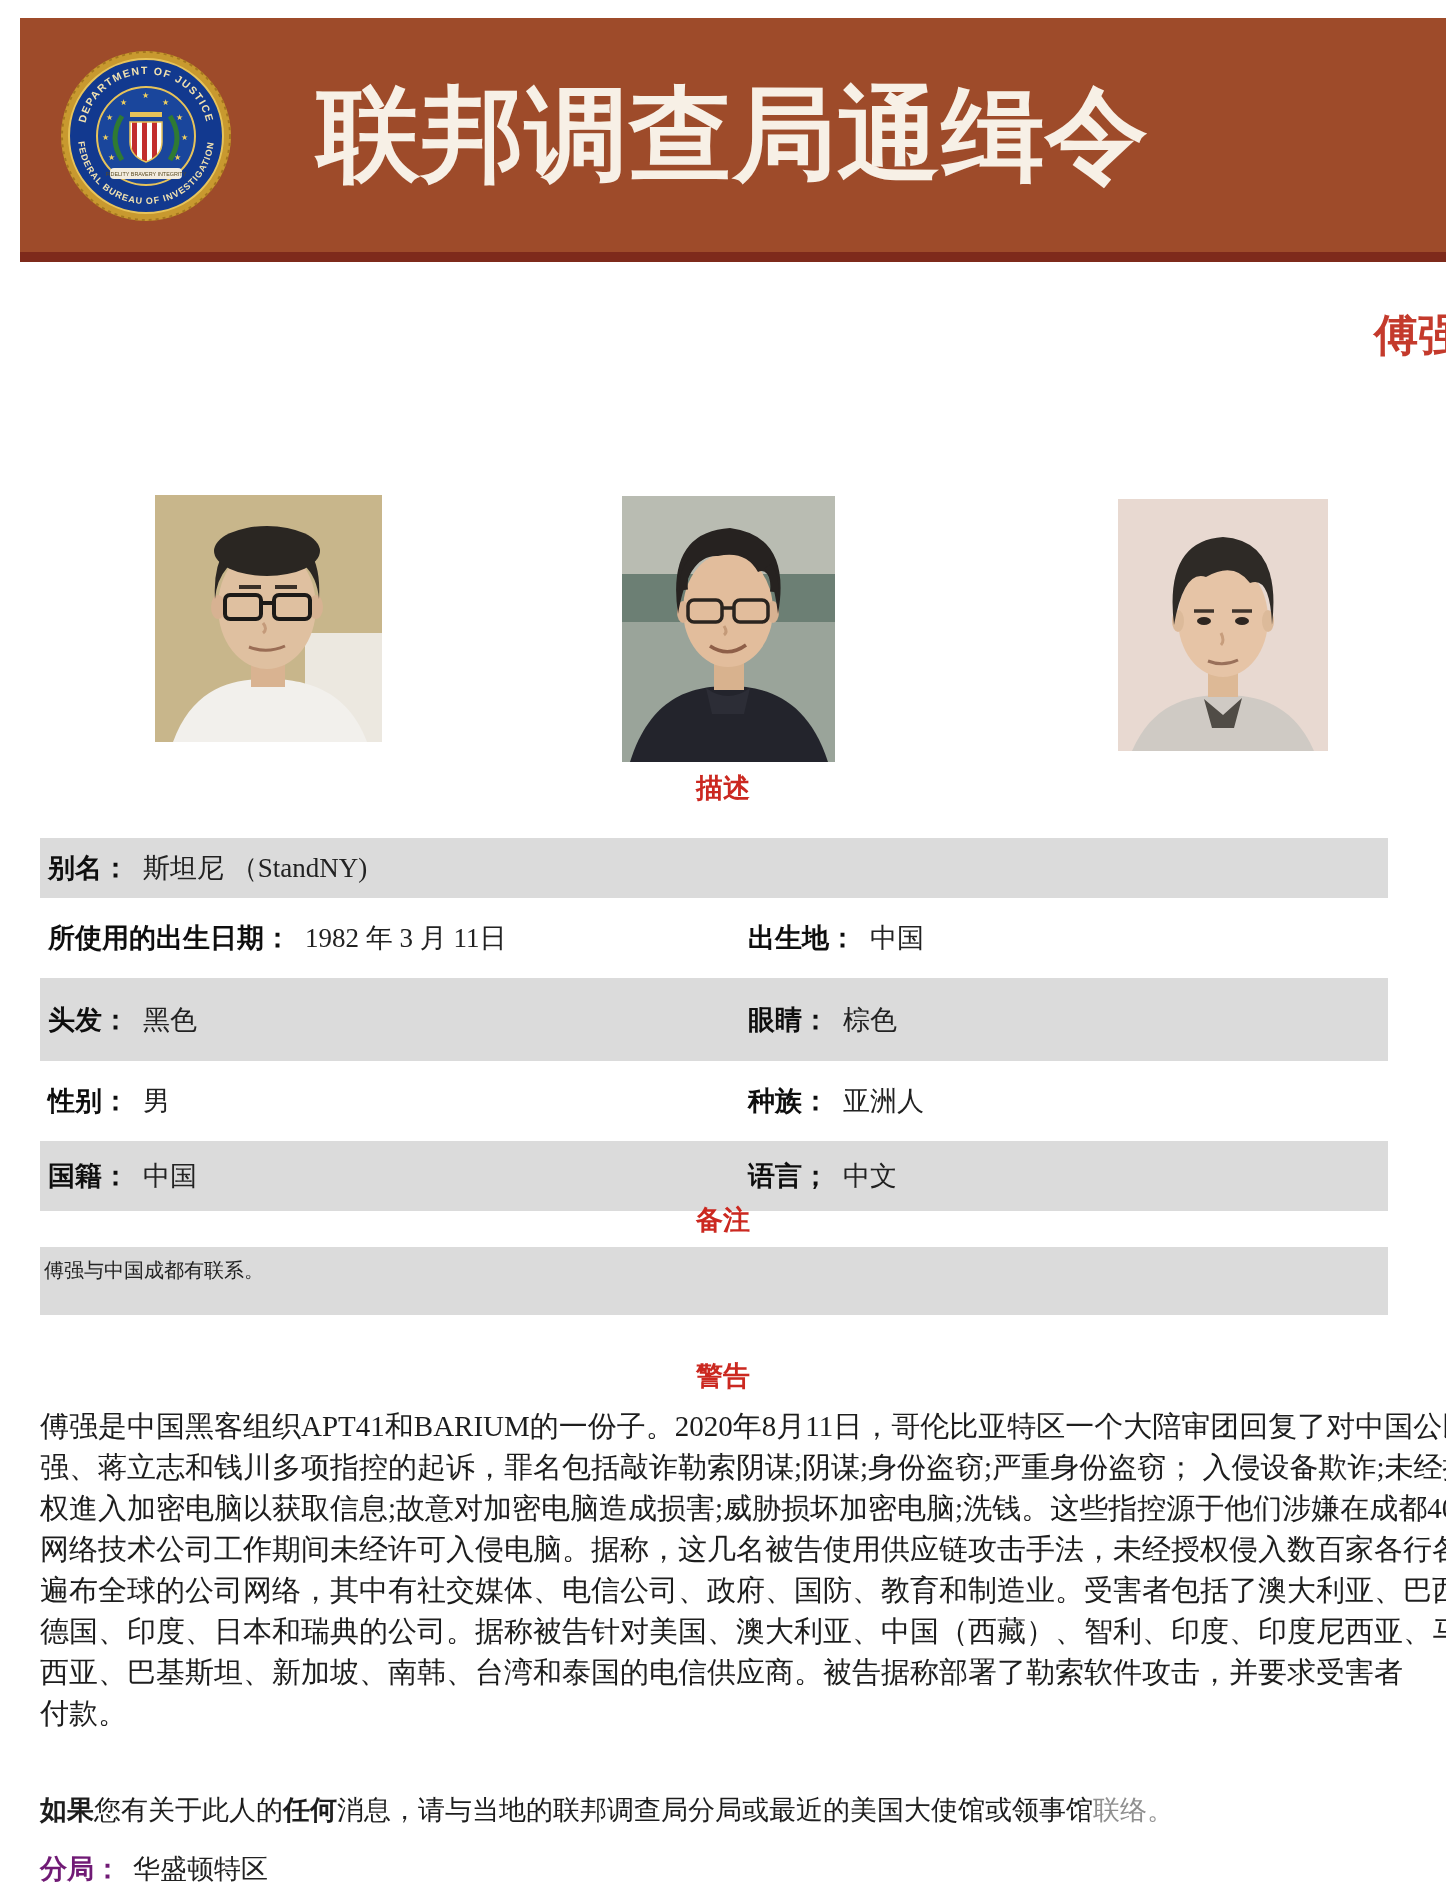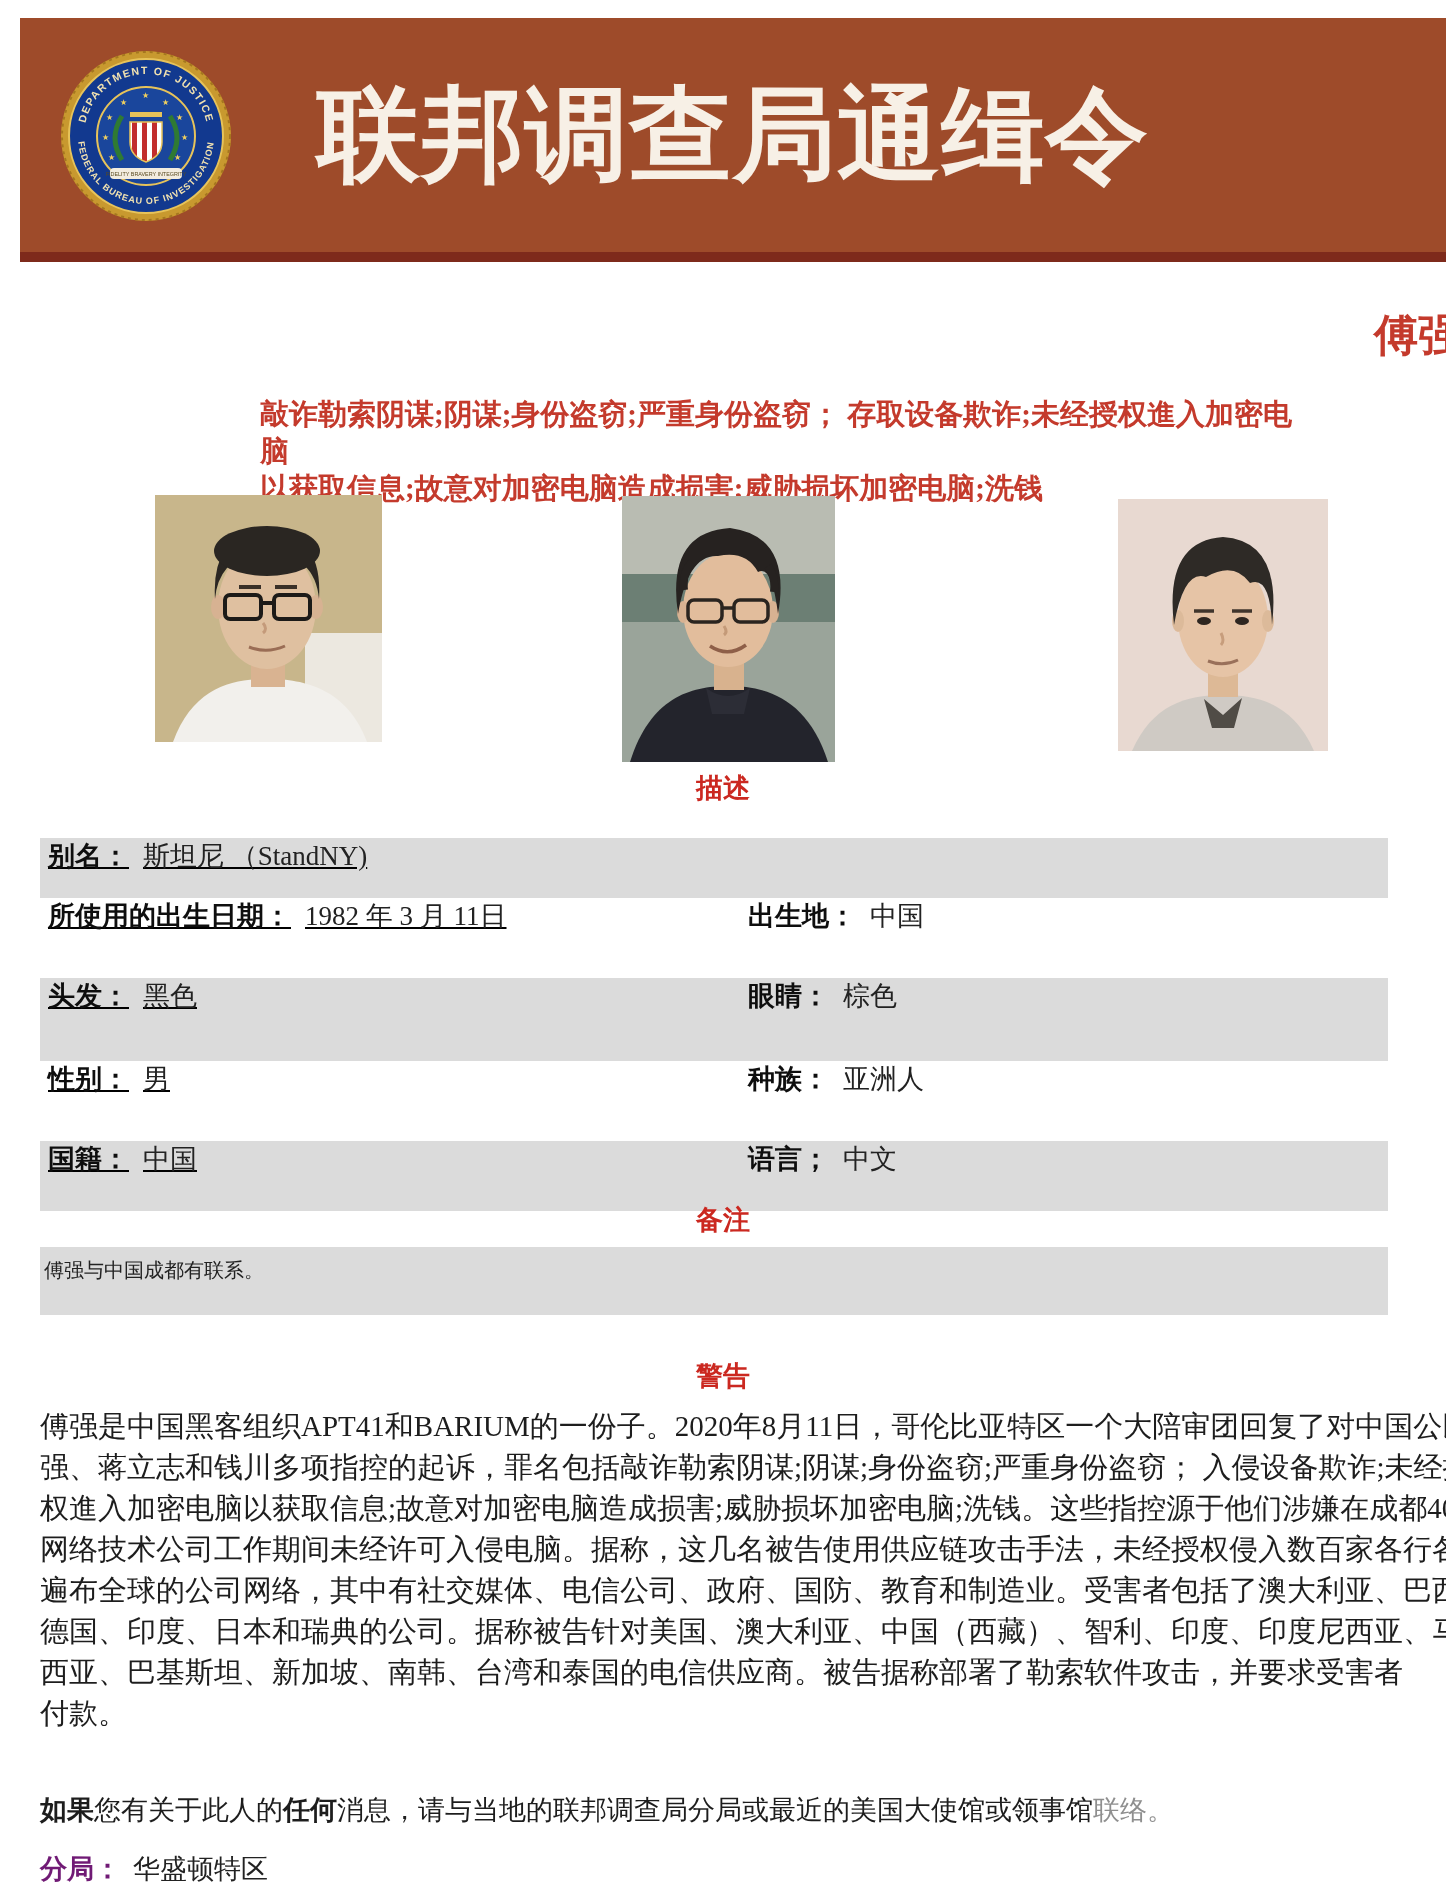--- a/index.html
+++ b/index.html
@@ -39,21 +39,21 @@
   
   .sec{
     position:absolute;left:0;width:100%;text-align:center;margin:0;
     font-size:27px;font-weight:700;color:var(--red-heading);
   }
   .sec-desc{top:770px;}
   .sec-rem{top:1202px;}
   .sec-warn{top:1358px;}
   
   .dtable{position:absolute;left:40px;top:838px;width:1348px;}
-  .drow{position:relative;display:flex;align-items:flex-start;text-decoration:underline;}
+  .drow{position:relative;display:flex;align-items:center;}
   .drow.gray{background:var(--row-gray);}
   .r1{height:60px;} .r2{height:80px;} .r3{height:83px;} .r4{height:80px;} .r5{height:70px;}
   .cell{padding-left:8px;font-size:27px;white-space:nowrap;}
   .cell .lab{font-weight:700;color:#0e0e0e;}
   .cell .val{font-family:var(--serif);font-weight:400;color:#222;margin-left:14px;}
   .col2{position:absolute;left:700px;}
   
   .remark-band{
     position:absolute;left:40px;top:1247px;width:1348px;height:68px;
     background:var(--row-gray);box-sizing:border-box;padding:10px 0 0 4px;
@@ -126,24 +126,20 @@
       <path d="M70,72 h32 v20 q0,14 -16,20 q-16,-6 -16,-20 Z" fill="none" stroke="#e7c35a" stroke-width="1.5"></path>
 
       <rect x="50" y="118" width="72" height="11" rx="4" fill="#f2ecdf"></rect>
       <text x="86" y="126" text-anchor="middle" font-size="5.4" fill="#5a4a22" font-family="Liberation Sans, DejaVu Sans, sans-serif">FIDELITY BRAVERY INTEGRITY</text>
     </svg>
     <h1 class="banner-title">联邦调查局通缉令</h1>
   </header>
 
   <div class="subject-name">傅强</div>
 
-  <div class="charges">
-    <div>敲诈勒索阴谋;阴谋;身份盗窃;严重身份盗窃； 存取设备欺诈;未经授权進入加密电脑</div>
-    <div>以获取信息;故意对加密电脑造成损害;威胁损坏加密电脑;洗钱</div>
-  </div>
 
   <div class="photo photo1">
     <svg width="227" height="247" viewBox="0 0 227 247">
       <rect width="227" height="247" fill="#c7b489"></rect>
       <rect x="0" y="0" width="227" height="247" fill="#cbb98f" opacity="0.4"></rect>
       <rect x="150" y="138" width="77" height="109" fill="#ece8e0"></rect>
       <path d="M18,247 C38,192 78,184 113,184 C150,184 192,194 212,247 Z" fill="#f2f0ec"></path>
       <rect x="96" y="160" width="34" height="32" fill="#d9b391"></rect>
       <ellipse cx="112" cy="112" rx="49" ry="62" fill="#dfc0a0"></ellipse>
       <ellipse cx="63" cy="112" rx="7" ry="12" fill="#d7b292"></ellipse>

